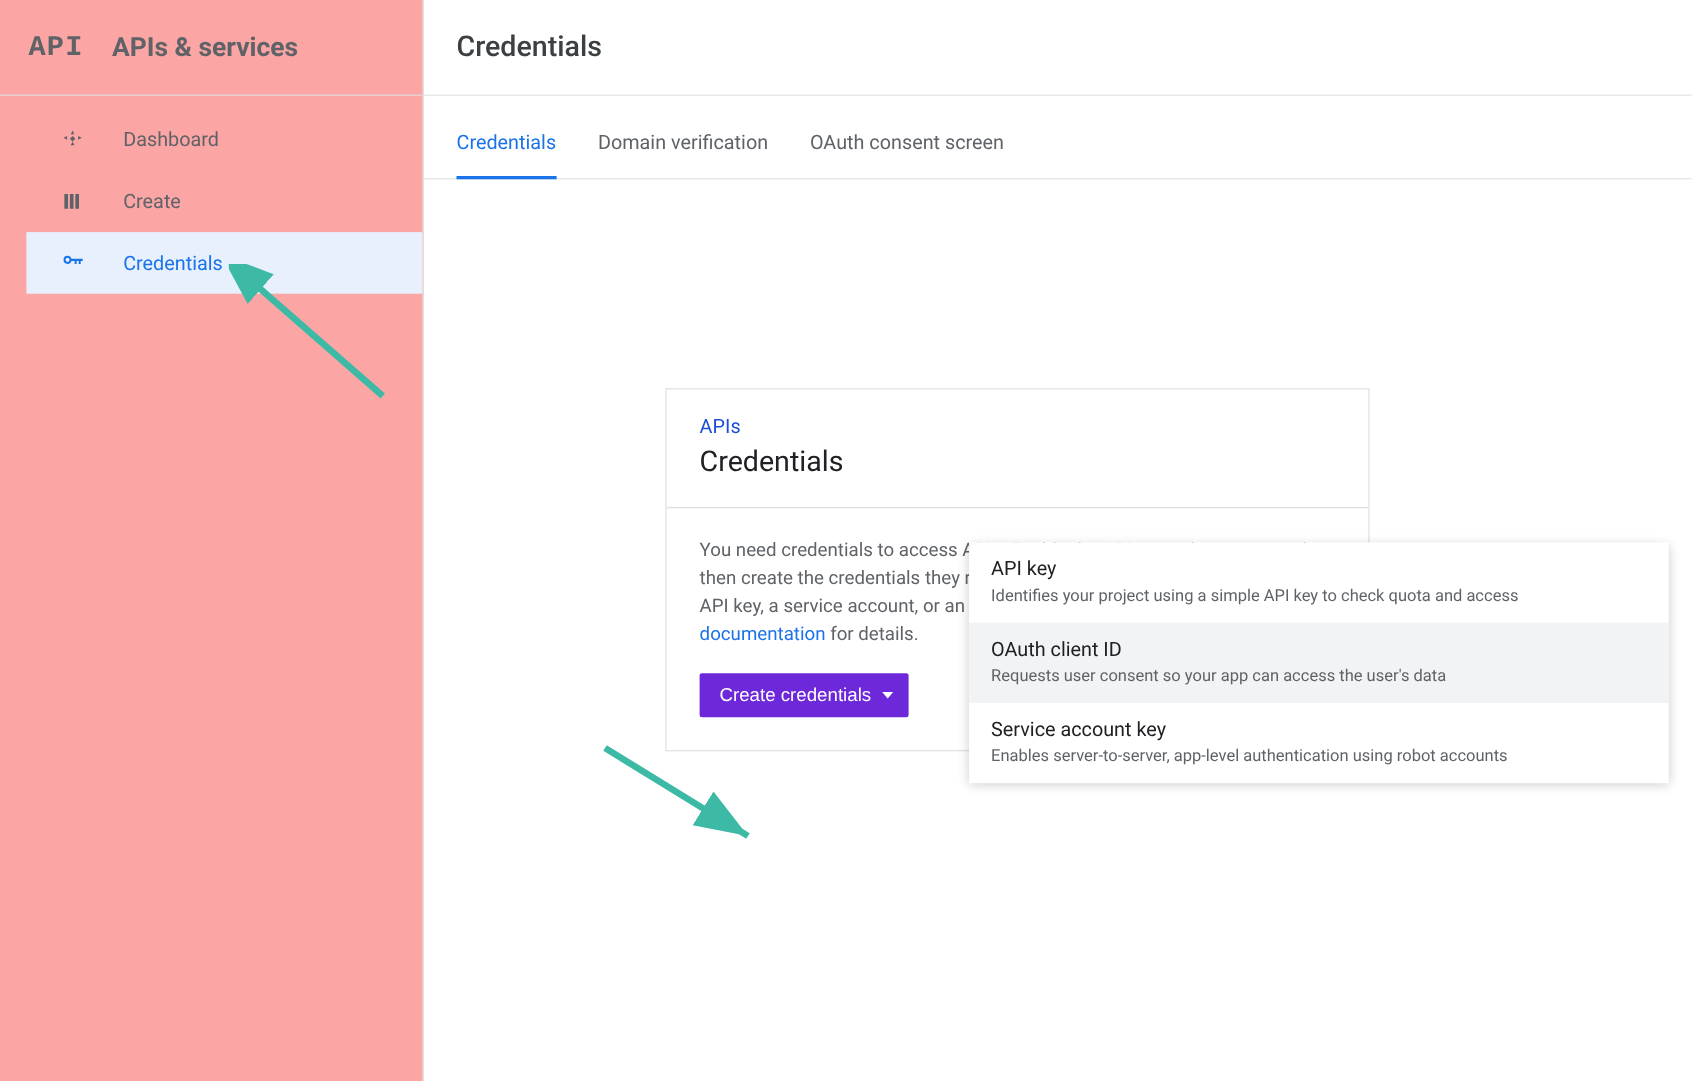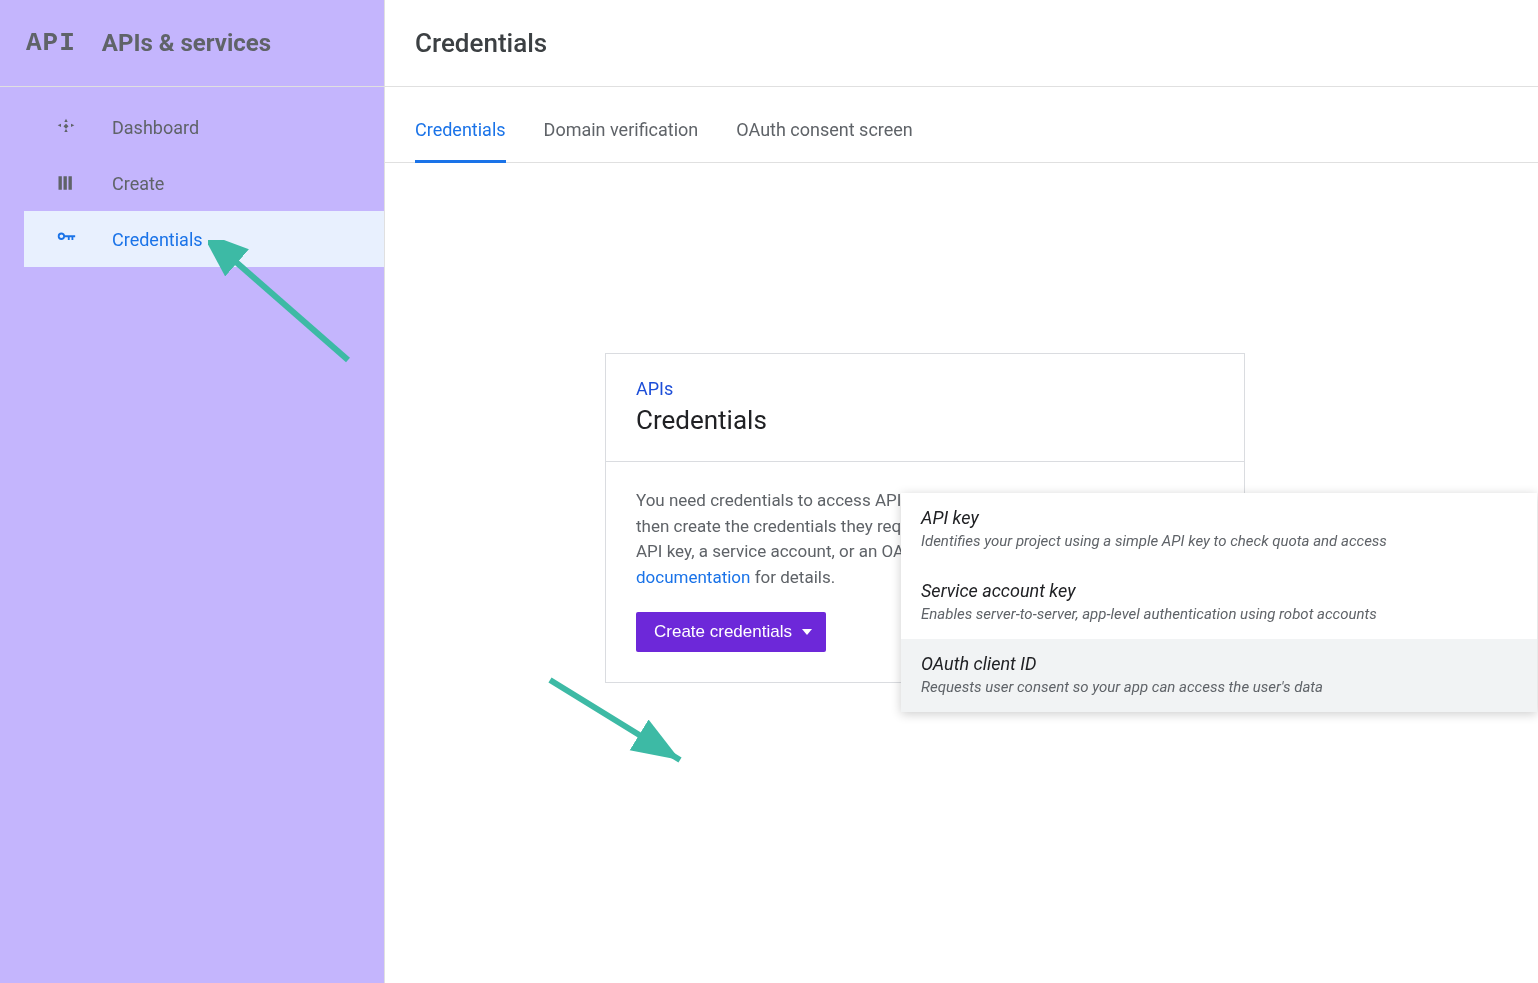--- a/index.html
+++ b/index.html
@@ -9,21 +9,21 @@
       color: #3c4043;
       width: 1538px;
       height: 983px;
       overflow: hidden;
       position: relative;
     }
     .layout { display: flex; height: 100%; }
     
     .sidebar {
       width: 385px;
-      background: #c4b5fd;
+      background: #fca5a5;
       border-right: 1px solid #e0e0e0;
       flex-shrink: 0;
     }
     .sidebar-header {
       display: flex;
       align-items: center;
       padding: 20px 24px 20px 26px;
       border-bottom: 1px solid #e0e0e0;
       height: 87px;
     }
@@ -154,27 +154,26 @@
     }
     .create-btn .chev {
       width: 0; height: 0;
       border-left: 5px solid transparent;
       border-right: 5px solid transparent;
       border-top: 6px solid #fff;
     }
     
     .dropdown {
       position: absolute;
-      left: 901px;
+      left: 881px;
       top: 493px;
       width: 636px;
       background: #fff;
       box-shadow: 0 2px 10px rgba(0,0,0,0.2);
       z-index: 10;
-      font-style: italic;
     }
     .dropdown-item {
       padding: 14px 20px 16px 20px;
       cursor: pointer;
     }
     .dropdown-item.highlighted { background: #f1f3f4; }
     .dropdown-item .title {
       font-size: 18px;
       color: #202124;
       margin-bottom: 4px;
@@ -262,27 +261,27 @@
       </div>
     </div>
   </main>
 </div>
 
 <div class="dropdown">
   <div class="dropdown-item">
     <div class="title">API key</div>
     <div class="desc">Identifies your project using a simple API key to check quota and access</div>
   </div>
+  <div class="dropdown-item highlighted">
+    <div class="title">OAuth client ID</div>
+    <div class="desc">Requests user consent so your app can access the user's data</div>
+  </div>
   <div class="dropdown-item">
     <div class="title">Service account key</div>
     <div class="desc">Enables server-to-server, app-level authentication using robot accounts</div>
-  </div>
-  <div class="dropdown-item highlighted">
-    <div class="title">OAuth client ID</div>
-    <div class="desc">Requests user consent so your app can access the user's data</div>
   </div>
 </div>
 
 <svg class="arrow1" width="160" height="140">
   <defs>
       <marker id="ah1" markerWidth="10" markerHeight="10" refX="2" refY="3" orient="auto">
         <path d="M0,0 L0,6 L8,3 z" fill="#3dbaa5"></path>
       </marker>
     </defs>
   <line x1="140" y1="120" x2="20" y2="15" stroke="#3dbaa5" stroke-width="6" marker-end="url(#ah1)"></line>

